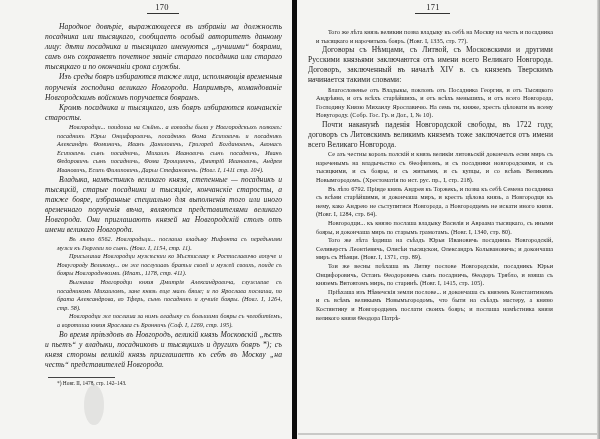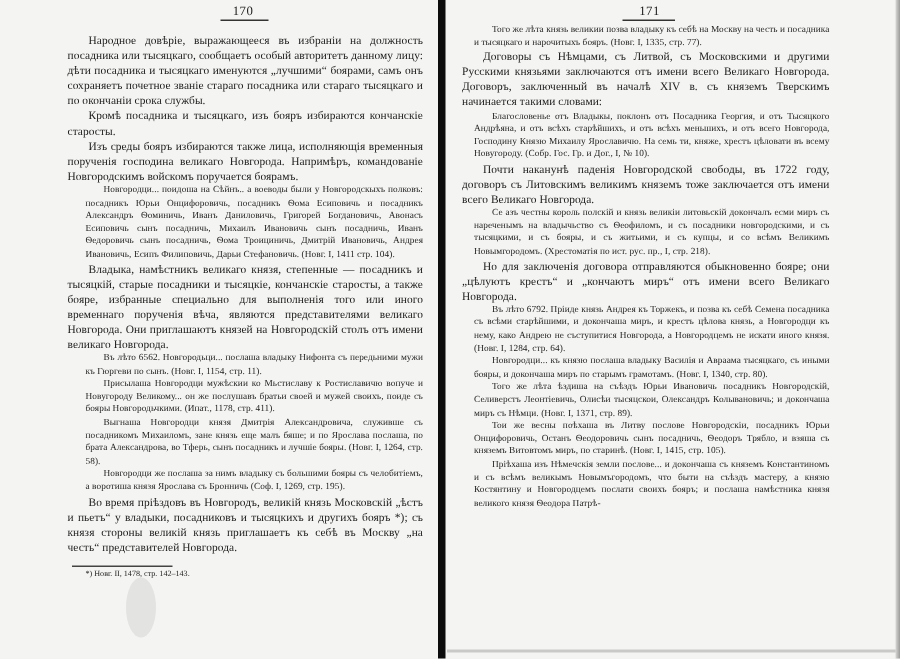--- a/index.html
+++ b/index.html
@@ -28,22 +28,22 @@
   .bottom-edge {
     position: absolute; left: 298px; top: 433px; width: 300px; height: 2px;
     background: #c9c9c7;
   }
   .page-num {
     position: absolute; top: 2px; font-size: 8.5px; text-align: center;
     letter-spacing: 0.3px;
   }
   .page-num-rule { position: absolute; top: 13px; height: 1px; background: #333; }
   .content { position: absolute; }
-  .left .content { left: 45px; top: 22px; width: 237px; }
-  .right .content { left: 10px; top: 16px; width: 245px; }
+  .left .content { left: 45px; top: 22px; width: 237px; font-style: italic; }
+  .right .content { left: 10px; top: 28px; width: 245px; }
   p { margin: 0; text-align: justify; }
   .main {
     font-size: 7.6px; line-height: 10.1px; text-indent: 14px;
     letter-spacing: 0.05px;
   }
   .quote {
     font-size: 6.2px; line-height: 8.6px; text-indent: 12px;
     margin-left: 12px; letter-spacing: 0.05px;
   }
   .right .quote { margin-left: 8px; }
@@ -57,22 +57,22 @@
 </head>
 <body>
 
 <div class="spread">
 
   <div class="page left">
     <div class="page-num" style="left:142px;width:40px;">170</div>
     <div class="page-num-rule" style="left:147px;width:32px;"></div>
     <div class="content">
       <p class="main">Народное довѣріе, выражающееся въ избраніи на должность посадника или тысяцкаго, сообщаетъ особый авторитетъ данному лицу: дѣти посадника и тысяцкаго именуются „лучшими“ боярами, самъ онъ сохраняетъ почетное званіе стараго посадника или стараго тысяцкаго и по окончаніи срока службы.</p>
+      <p class="main">Изъ среды бояръ избираются также лица, исполняющія временныя порученія господина великаго Новгорода. Напримѣръ, командованіе Новгородскимъ войскомъ поручается боярамъ.</p>
       <p class="main">Кромѣ посадника и тысяцкаго, изъ бояръ избираются кончанскіе старосты.</p>
-      <p class="main">Изъ среды бояръ избираются также лица, исполняющія временныя порученія господина великаго Новгорода. Напримѣръ, командованіе Новгородскимъ войскомъ поручается боярамъ.</p>
       <p class="quote">Новгородци... поидоша на Сѣйнъ.. а воеводы были у Новгородскыхъ полковъ: посадникъ Юрьи Онцифоровичь, посадникъ Ѳома Есиповичь и посадникъ Александръ Ѳоминичь, Иванъ Даниловичь, Григорей Богдановичь, Авонасъ Есиповичь сынъ посадничь, Михаилъ Ивановичь сынъ посадничь, Иванъ Ѳедоровичь сынъ посадничь, Ѳома Троициничь, Дмитрiй Ивановичь, Андрея Ивановичь, Есипъ Филиповичь, Дарьи Стефановичь. (Новг. I, 1411 стр. 104).</p>
       <p class="main">Владыка, намѣстникъ великаго князя, степенные — посадникъ и тысяцкій, старые посадники и тысяцкіе, кончанскіе старосты, а также бояре, избранные специально для выполненія того или иного временнаго порученія вѣча, являются представителями великаго Новгорода. Они приглашаютъ князей на Новгородскій столъ отъ имени великаго Новгорода.</p>
       <p class="quote">Въ лѣто 6562. Новгородьци... послаша владыку Нифонта съ передьними мужи къ Гюргеви по сынъ. (Новг. I, 1154, стр. 11).</p>
       <p class="quote">Присылаша Новгородци мужѣскии ко Мьстиславу к Ростиславичю вопуче и Новугороду Великому... он же послушавъ братьи своей и мужей своихъ, поиде съ бояры Новгородьчкими. (Ипат., 1178, стр. 411).</p>
       <p class="quote">Выгнаша Новгородци князя Дмитрiя Александровича, служивше съ посадникомъ Михаиломъ, занe князь еще малъ бяше; и по Ярослава послаша, по брата Александрова, во Тферь, сынъ посадникъ и лучшiе бояры. (Новг. I, 1264, стр. 58).</p>
       <p class="quote">Новгородци же послаша за нимъ владыку съ большими бояры съ челобитiемъ, а воротиша князя Ярослава съ Бронничь (Соф. I, 1269, стр. 195).</p>
       <p class="main">Во время пріѣздовъ въ Новгородъ, великій князь Московскій „ѣстъ и пьетъ“ у владыки, посадниковъ и тысяцкихъ и другихъ бояръ *); съ князя стороны великій князь приглашаетъ къ себѣ въ Москву „на честь“ представителей Новгорода.</p>
     </div>
     <div class="footnote-rule"></div>
     <div class="footnote">*) Новг. II, 1478, стр. 142–143.</div>
@@ -83,21 +83,20 @@
 
   <div class="page right">
     <div class="page-num" style="left:115px;width:40px;">171</div>
     <div class="page-num-rule" style="left:117px;width:35px;"></div>
     <div class="content">
       <p class="quote">Того же лѣта князь великии позва владыку къ себѣ на Москву на честь и посадника и тысяцкаго и нарочитыхъ бояръ. (Новг. I, 1335, стр. 77).</p>
       <p class="main">Договоры съ Нѣмцами, съ Литвой, съ Московскими и другими Русскими князьями заключаются отъ имени всего Великаго Новгорода. Договоръ, заключенный въ началѣ XIV в. съ княземъ Тверскимъ начинается такими словами:</p>
       <p class="quote">Благословенье отъ Владыкы, поклонъ отъ Посадника Георгия, и отъ Тысяцкого Андрѣяна, и отъ всѣхъ старѣйшихъ, и отъ всѣхъ меньшихъ, и отъ всего Новгорода, Господину Князю Михаилу Ярославичю. На семь ти, княже, хрестъ цѣловати въ всему Новугороду. (Собр. Гос. Гр. и Дог., I, № 10).</p>
       <p class="main">Почти наканунѣ паденія Новгородской свободы, въ 1722 году, договоръ съ Литовскимъ великимъ княземъ тоже заключается отъ имени всего Великаго Новгорода.</p>
       <p class="quote">Се азъ честны король полскiй и князь великiи литовьскiй докончалъ есми миръ съ нареченымъ на владычьство съ Ѳеофиломъ, и съ посадники новгородскими, и съ тысяцкими, и съ бояры, и съ житьими, и съ купцы, и со всѣмъ Великимъ Новымгородомъ. (Хрестоматiя по ист. рус. пр., I, стр. 218).</p>
-      <p class="main">Но для заключенія договора отправляются обыкновенно бояре; они „цѣлуютъ крестъ“ и „кончаютъ миръ“ отъ имени всего Великаго Новгорода.</p>
       <p class="quote">Въ лѣто 6792. Прiиде князь Андрея къ Торжекъ, и позва къ себѣ Семена посадника съ всѣми старѣйшими, и докончаша миръ, и крестъ цѣлова князь, а Новгородци къ нему, како Андрею не съступитися Новгорода, а Новгородцемъ не искати иного князя. (Новг. I, 1284, стр. 64).</p>
       <p class="quote">Новгородци... къ князю послаша владыку Василiя и Авраама тысяцкаго, съ иными бояры, и докончаша миръ по старымъ грамотамъ. (Новг. I, 1340, стр. 80).</p>
       <p class="quote">Того же лѣта ѣздиша на съѣздъ Юрьи Ивановичь посадникъ Новгородскiй, Селиверстъ Леонтiевичь, Олисѣи тысяцскои, Олександръ Колывановичь; и докончаша миръ съ Нѣмци. (Новг. I, 1371, стр. 89).</p>
       <p class="quote">Тои же весны поѣхаша въ Литву послове Новгородскiи, посадникъ Юрьи Онцифоровичь, Останъ Ѳеодоровичь сынъ посадничь, Ѳеодоръ Тряблo, и взяша съ княземъ Витовтомъ миръ, по старинѣ. (Новг. I, 1415, стр. 105).</p>
       <p class="quote">Прiѣхаша изъ Нѣмечскiя земли послове... и докончаша съ княземъ Константиномъ и съ всѣмъ великымъ Новымъгородомъ, что быти на съѣздъ мастеру, а князю Костянтину и Новгородцемъ послати своихъ бояръ; и послаша намѣстника князя великого князя Ѳеодора Патрѣ-</p>
     </div>
     <div class="bottom-edge" style="left:0;"></div>
   </div>
 
   <div class="outer-edge"></div>

